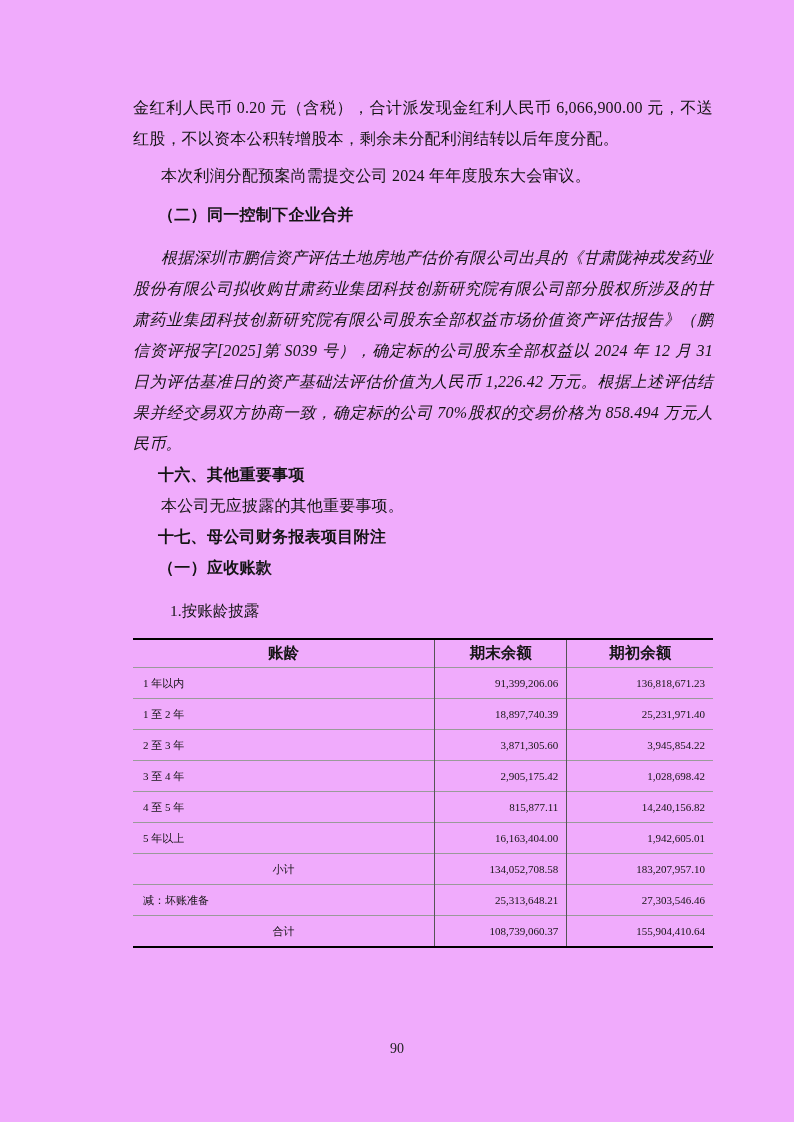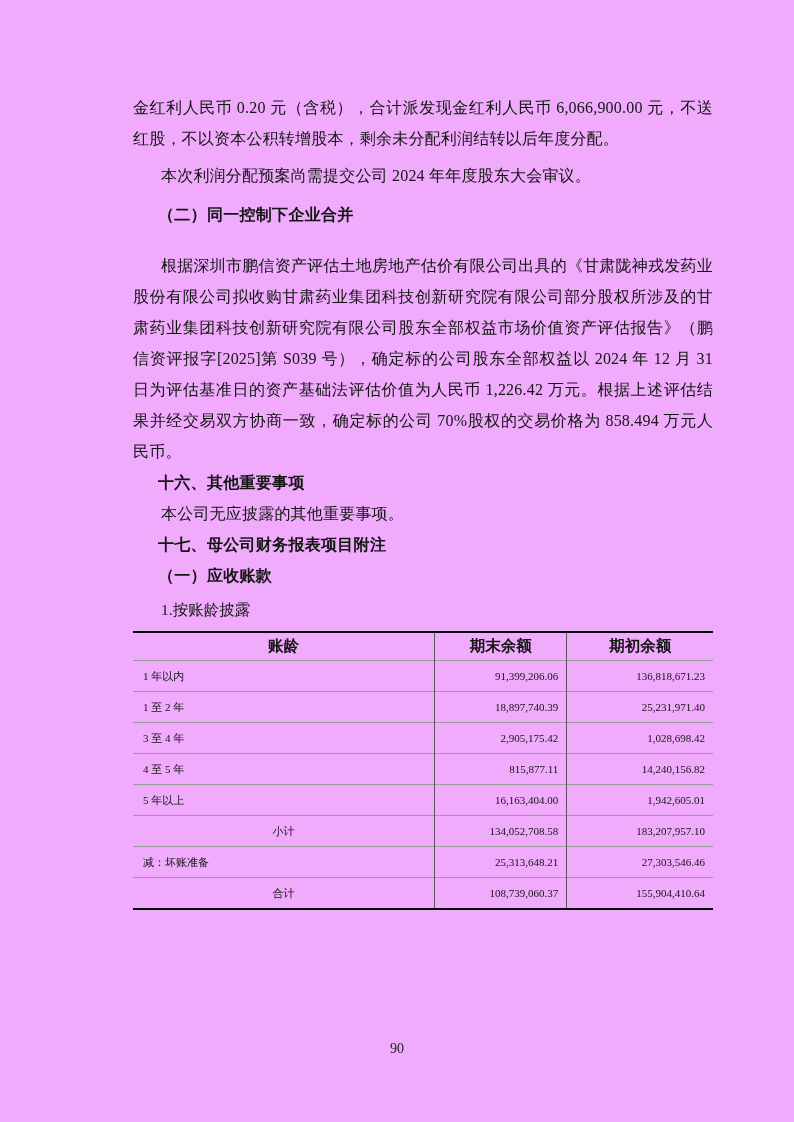--- a/index.html
+++ b/index.html
@@ -34,23 +34,23 @@
   .heading {
     margin: 0;
     font-size: 16px;
     line-height: 31px;
     font-weight: bold;
     text-indent: 25px;
     letter-spacing: 0.3px;
   }
   .mt6 { margin-top: 6px; }
   .mt8 { margin-top: 8px; }
-  .mt4 { margin-top: 20px; }
+  .mt4 { margin-top: 12px; font-style: italic; }
   .sub-label {
-    margin: 3px;
+    margin: 12px;
     font-size: 15.5px;
     line-height: 31px;
     text-indent: 25px;
     text-align: left;
   }
   table.aging {
     width: 580px;
     margin-top: 6px;
     border-collapse: collapse;
     table-layout: fixed;
@@ -127,20 +127,25 @@
           <td class="label">1 年以内</td>
           <td class="num vline">91,399,206.06</td>
           <td class="num vline">136,818,671.23</td>
         </tr>
         <tr>
           <td class="label">1 至 2 年</td>
           <td class="num vline">18,897,740.39</td>
           <td class="num vline">25,231,971.40</td>
         </tr>
         <tr>
+          <td class="label">2 至 3 年</td>
+          <td class="num vline">3,871,305.60</td>
+          <td class="num vline">3,945,854.22</td>
+        </tr>
+        <tr>
           <td class="label">3 至 4 年</td>
           <td class="num vline">2,905,175.42</td>
           <td class="num vline">1,028,698.42</td>
         </tr>
         <tr>
           <td class="label">4 至 5 年</td>
           <td class="num vline">815,877.11</td>
           <td class="num vline">14,240,156.82</td>
         </tr>
         <tr>

